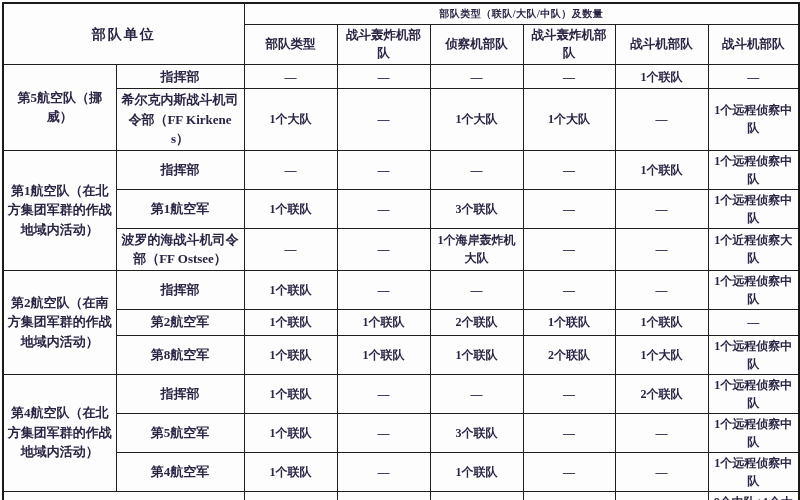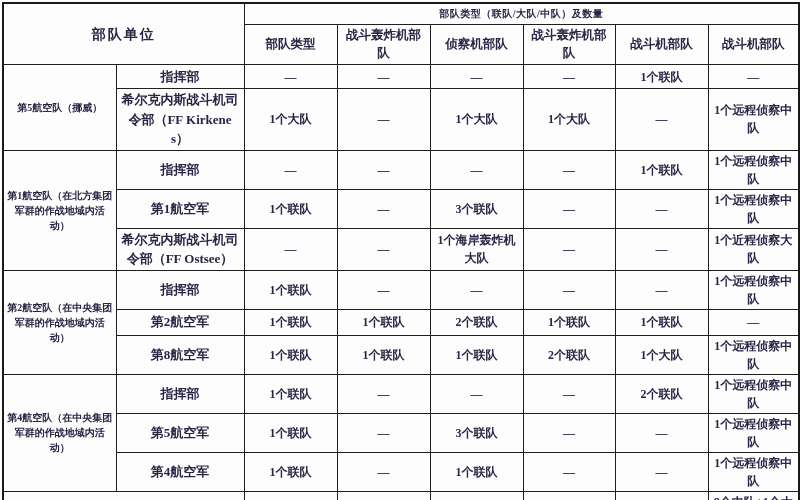--- a/index.html
+++ b/index.html
@@ -28,21 +28,21 @@
     text-align: center;
     vertical-align: middle;
     padding: 1px 3px;
     line-height: 1.5;
     overflow: hidden;
     word-break: break-all;
   }
   .type-header   { font-size: 10px; letter-spacing: 0.5px; }
   .corner-header { font-size: 14px; letter-spacing: 2px; }
   .col-header    { font-size: 12.5px; line-height: 1.6; }
-  .group-cell    { font-size: 10px; line-height: 1.75; padding: 2px 5px; }
+  .group-cell    { font-size: 13px; line-height: 1.75; padding: 2px 5px; }
   .unit-cell     { font-size: 13px; line-height: 1.8; padding: 2px 6px; font-family: Liberation Serif, serif; }
   .value-cell    { font-size: 12px; line-height: 1.5; }
   .total-label   { font-size: 14px; letter-spacing: 2px; }
   .total-value   { font-size: 12px; }
 </style>
 </head>
 <body>
 
 <div class="page">
   <table class="oob">
@@ -105,31 +105,31 @@
       <tr style="height:36px">
         <td class="unit-cell">第1航空军</td>
         <td class="value-cell">1个联队</td>
         <td class="value-cell">—</td>
         <td class="value-cell">3个联队</td>
         <td class="value-cell">—</td>
         <td class="value-cell">—</td>
         <td class="value-cell">1个远程侦察中队</td>
       </tr>
       <tr style="height:39px">
-        <td class="unit-cell">希尔克内斯战斗机司令部（FF Ostsee）</td>
+        <td class="unit-cell">波罗的海战斗机司令部（FF Ostsee）</td>
         <td class="value-cell">—</td>
         <td class="value-cell">—</td>
         <td class="value-cell">1个海岸轰炸机大队</td>
         <td class="value-cell">—</td>
         <td class="value-cell">—</td>
         <td class="value-cell">1个近程侦察大队</td>
       </tr>
 
       <tr style="height:38px">
-        <td class="group-cell" rowspan="3">第2航空队（在中央集团军群的作战地域内活动）</td>
+        <td class="group-cell" rowspan="3">第2航空队（在南方集团军群的作战地域内活动）</td>
         <td class="unit-cell">指挥部</td>
         <td class="value-cell">1个联队</td>
         <td class="value-cell">—</td>
         <td class="value-cell">—</td>
         <td class="value-cell">—</td>
         <td class="value-cell">—</td>
         <td class="value-cell">1个远程侦察中队</td>
       </tr>
       <tr style="height:26px">
         <td class="unit-cell">第2航空军</td>
@@ -144,21 +144,21 @@
         <td class="unit-cell">第8航空军</td>
         <td class="value-cell">1个联队</td>
         <td class="value-cell">1个联队</td>
         <td class="value-cell">1个联队</td>
         <td class="value-cell">2个联队</td>
         <td class="value-cell">1个大队</td>
         <td class="value-cell">1个远程侦察中队</td>
       </tr>
 
       <tr style="height:39px">
-        <td class="group-cell" rowspan="3">第4航空队（在中央集团军群的作战地域内活动）</td>
+        <td class="group-cell" rowspan="3">第4航空队（在北方集团军群的作战地域内活动）</td>
         <td class="unit-cell">指挥部</td>
         <td class="value-cell">1个联队</td>
         <td class="value-cell">—</td>
         <td class="value-cell">—</td>
         <td class="value-cell">—</td>
         <td class="value-cell">2个联队</td>
         <td class="value-cell">1个远程侦察中队</td>
       </tr>
       <tr style="height:38px">
         <td class="unit-cell">第5航空军</td>

